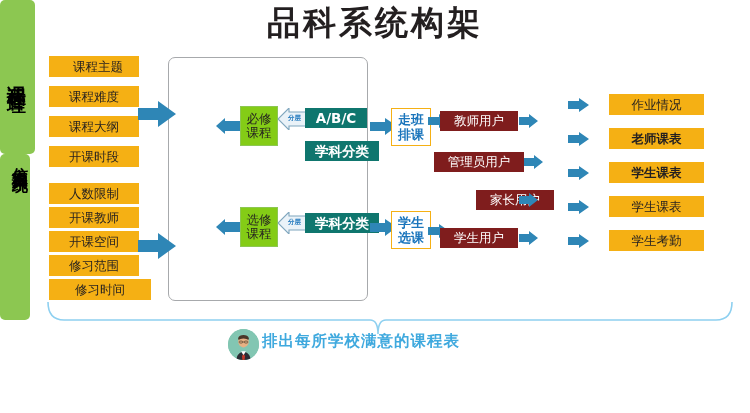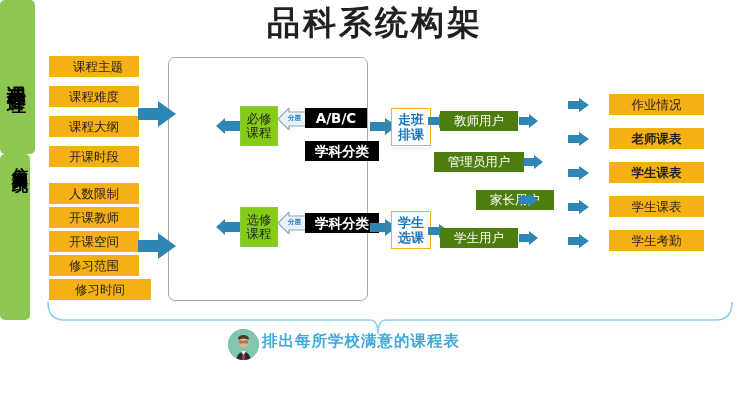--- a/index.html
+++ b/index.html
@@ -63,39 +63,39 @@
   .greenline {
     background:#84cc16;
     border:1.4px solid #8CC751;
     color:#231f20;
     font-size:12.5px;
     line-height:14px;
     flex-direction:column;
   }
   
   .slate {
-    background:#000000;
+    background:#0f766e;
     color:#ffffff;
     font-size:13.5px;
     font-weight:700;
     height:20px;
   }
   
   .amberline {
     background:#ffffff;
     border:1.4px solid #F5B014;
     color:#1b75bc;
     font-size:13px;
     line-height:15px;
     flex-direction:column;
     font-weight:700;
   }
   
   .red {
-    background:#4d7c0f;
+    background:#7f1d1d;
     color:#ffffff;
     font-size:12.5px;
     height:20px;
   }
 
   
   #frame {
     position:absolute; left:168px; top:57px; width:200px; height:244px;
     border:1.2px solid #a7a9ac;
     border-radius:7px;

